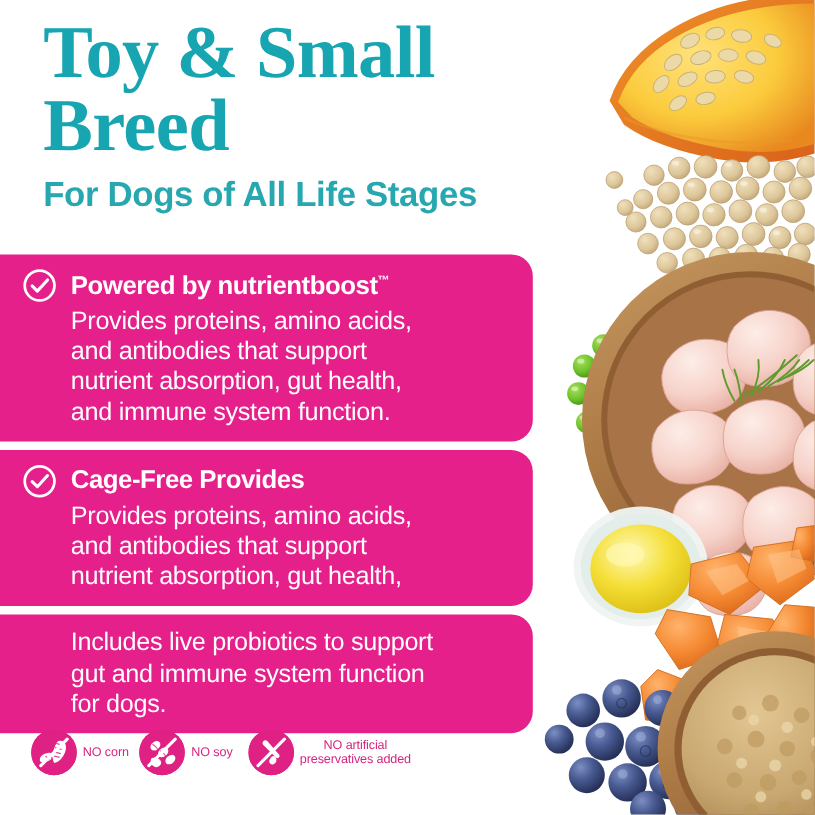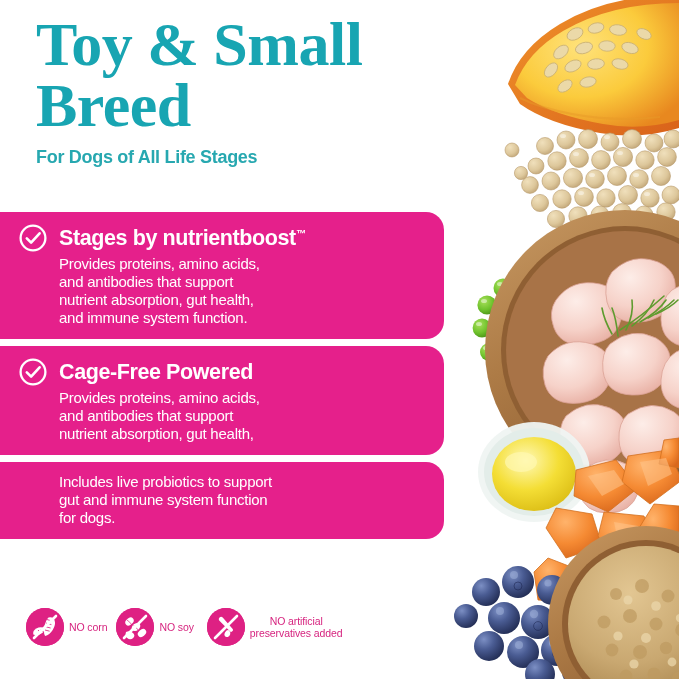--- a/index.html
+++ b/index.html
@@ -42,21 +42,21 @@
     font-size: 62px;
     line-height: 0.98;
     color: #18A5B2;
     letter-spacing: -0.5px;
   }
   .headline .line2 { display: block; }
   .subhead {
     margin-top: 12px;
     font-family: "Liberation Sans", sans-serif;
     font-weight: bold;
-    font-size: 18px;
+    font-size: 29px;
     line-height: 1.1;
     color: #27A8B0;
     letter-spacing: -0.3px;
   }
 
   
   .cards {
     position: absolute;
     left: 0;
     top: 212px;
@@ -98,21 +98,21 @@
   }
   .card-title .tm {
     font-size: 10px;
     vertical-align: super;
     font-weight: bold;
     letter-spacing: 0;
   }
   .card-body {
     margin-left: 41px;
     font-family: "Liberation Sans", sans-serif;
-    font-size: 15px;
+    font-size: 21px;
     line-height: 1.2;
     color: #ffffff;
     letter-spacing: -0.25px;
     white-space: pre-line;
   }
 
   
   .badges {
     position: absolute;
     left: 26px;
@@ -448,37 +448,37 @@
   <div class="cards">
 
     <div class="card">
       <div class="card-head">
         <span class="check-icon">
           <svg width="30" height="30" viewBox="0 0 30 30">
             <circle cx="15" cy="15" r="12.4" fill="none" stroke="#ffffff" stroke-width="2.3"></circle>
             <path d="M8.8 15.3 L13.1 19.6 L21.6 10.3" fill="none" stroke="#ffffff" stroke-width="2.6" stroke-linecap="round" stroke-linejoin="round"></path>
           </svg>
         </span>
-        <span class="card-title"><span>Stages by nutrientboost</span><span class="tm">™</span></span>
+        <span class="card-title"><span>Powered by nutrientboost</span><span class="tm">™</span></span>
       </div>
       <div class="card-body">Provides proteins, amino acids,
 and antibodies that support
 nutrient absorption, gut health,
 and immune system function.</div>
     </div>
 
     <div class="card">
       <div class="card-head">
         <span class="check-icon">
           <svg width="30" height="30" viewBox="0 0 30 30">
             <circle cx="15" cy="15" r="12.4" fill="none" stroke="#ffffff" stroke-width="2.3"></circle>
             <path d="M8.8 15.3 L13.1 19.6 L21.6 10.3" fill="none" stroke="#ffffff" stroke-width="2.6" stroke-linecap="round" stroke-linejoin="round"></path>
           </svg>
         </span>
-        <span class="card-title"><span>Cage-Free Powered</span><span class="tm"></span></span>
+        <span class="card-title"><span>Cage-Free Provides</span><span class="tm"></span></span>
       </div>
       <div class="card-body">Provides proteins, amino acids,
 and antibodies that support
 nutrient absorption, gut health,</div>
     </div>
 
     <div class="card">
       <div class="card-body">Includes live probiotics to support
 gut and immune system function
 for dogs.</div>

